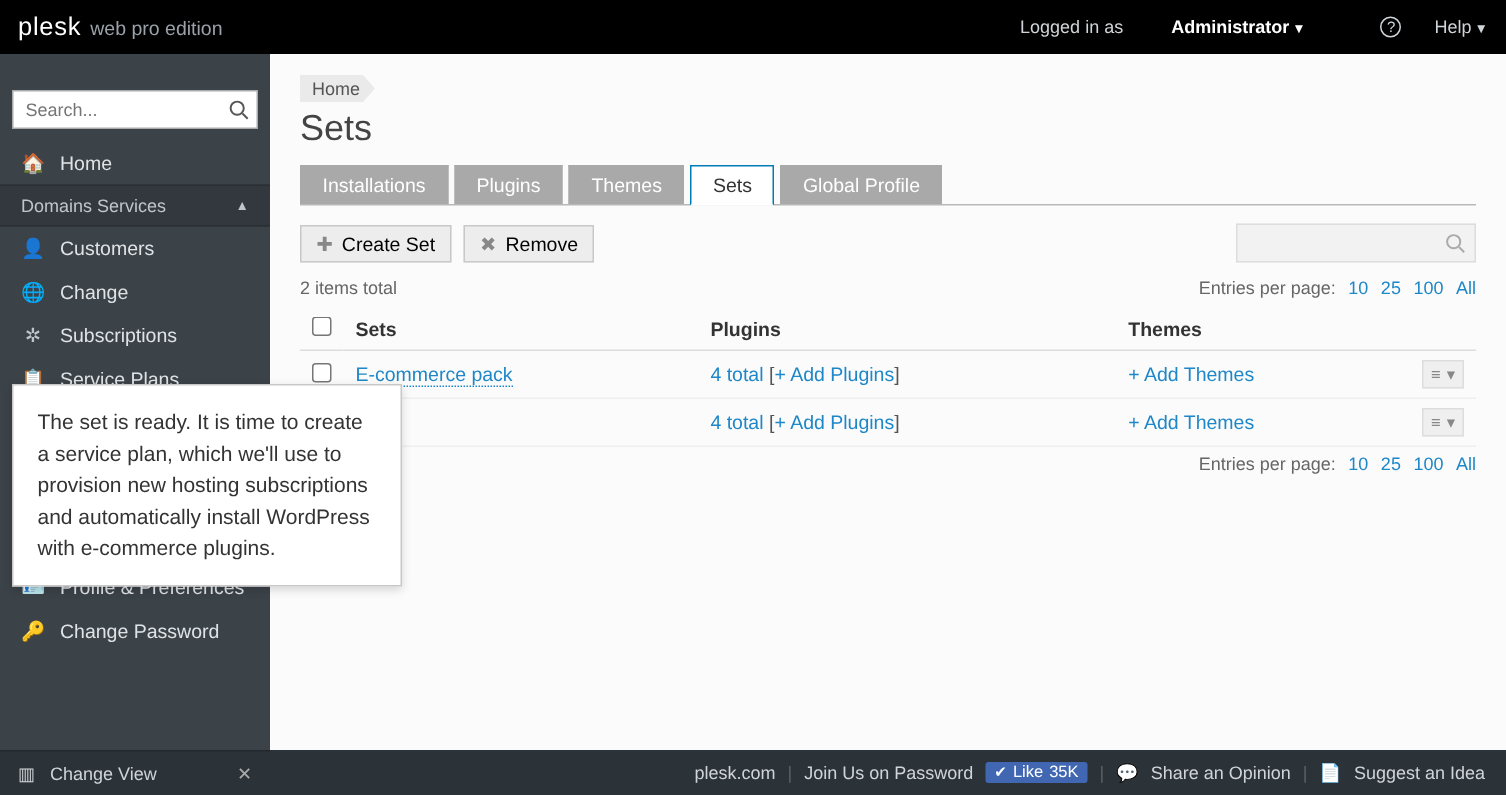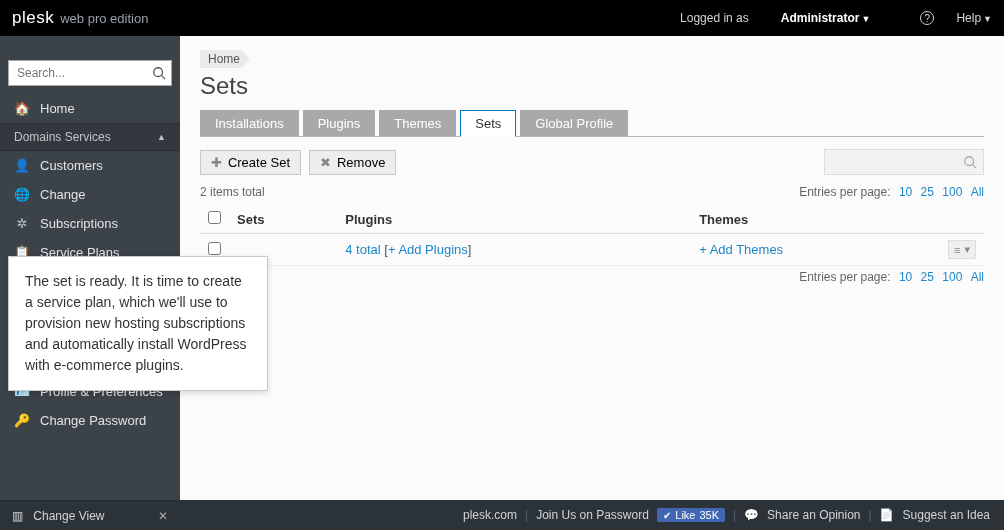--- a/index.html
+++ b/index.html
@@ -185,20 +185,30 @@
         <th class="col-chk"><input type="checkbox" style=""></th>
         <th>Sets</th>
         <th>Plugins</th>
         <th>Themes</th>
         <th class="col-act"></th>
       </tr>
     </thead>
     <tbody>
       <tr>
         <td class="col-chk"><input type="checkbox" style=""></td>
+        <td><a href="#" class="link dotted">E-commerce pack</a></td>
+        <td>
+          <a href="#" class="link">4 total</a>
+          <span class="bracket"> [</span><a href="#" class="link">+ Add Plugins</a><span class="bracket">]</span>
+        </td>
+        <td><a href="#" class="link">+ Add Themes</a></td>
+        <td class="col-act"><span class="row-action">≡ <span>▾</span></span></td>
+      </tr>
+      <tr>
+        <td class="col-chk"><input type="checkbox" style=""></td>
         <td><a href="#" class="link dotted"></a></td>
         <td>
           <a href="#" class="link">4 total</a>
           <span class="bracket"> [</span><a href="#" class="link">+ Add Plugins</a><span class="bracket">]</span>
         </td>
         <td><a href="#" class="link">+ Add Themes</a></td>
         <td class="col-act"><span class="row-action">≡ <span>▾</span></span></td>
       </tr>
     </tbody>
   </table>

